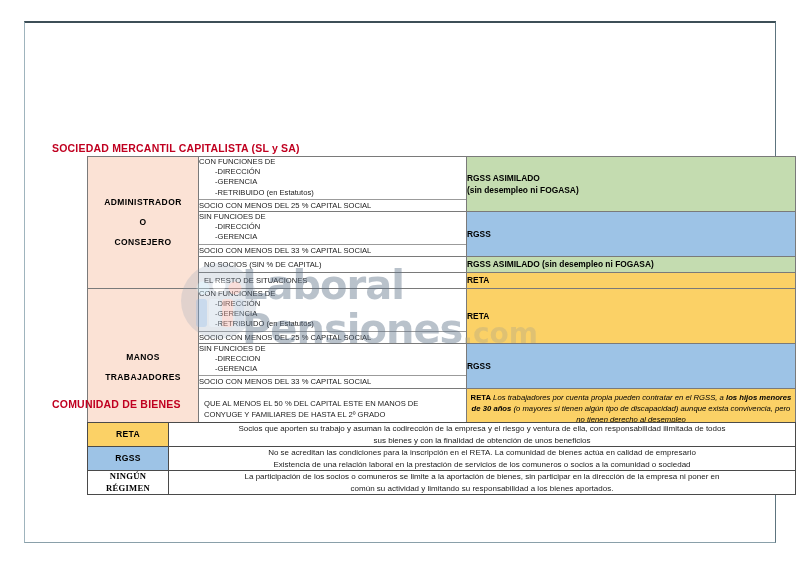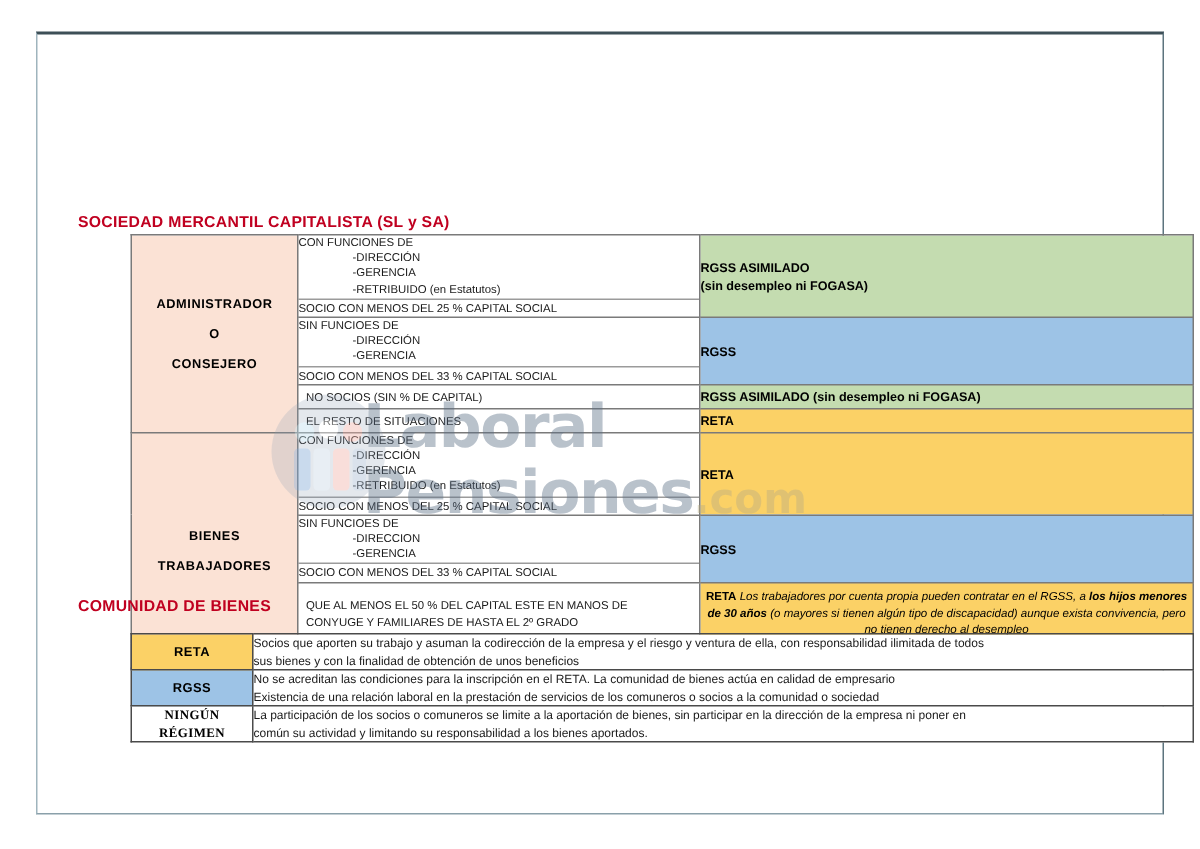--- a/index.html
+++ b/index.html
@@ -96,21 +96,21 @@
   .cat-cell .catline { display: block; }
 
   .desc-cell {
     background: #ffffff;
     font-size: 7.6px;
     color: #1a1a1a;
     padding: 2px 4px 2px 5px;
     line-height: 10.2px;
     text-align: left;
   }
-  .desc-cell .ind1 { display: block; padding-left: 36px; }
+  .desc-cell .ind1 { display: block; padding-left: 16px; }
   .desc-cell .plain { display: block; }
   .desc-cell .lastline {
     display: block;
     border-top: 1px solid #9b9b9b;
     margin-top: 1px;
     padding-top: 1px;
   }
   .desc-cell.single { line-height: 11px; padding: 2px 4px 2px 5px; }
   .desc-cell.pad-block { padding: 9px 5px 9px 5px; line-height: 11px; }
 
@@ -158,21 +158,21 @@
   .cb-white  { background: #ffffff; font-family: Liberation Serif, serif; }
 
   .cb-text {
     background: #ffffff;
     text-align: left;
     font-size: 8px;
     color: #1a1a1a;
     padding: 3px 6px;
     line-height: 11.5px;
   }
-  .cb-text .ln { display: block; }
+  .cb-text .ln { display: block; text-align: center; }
 </style>
 </head>
 <body>
 
 <div id="viewport">
   <div id="page">
 
     <div id="watermark">
       <svg class="wm-logo" viewBox="0 0 78 78">
         <circle cx="39" cy="39" r="38" fill="#8d9fb5" opacity="0.55"></circle>
@@ -233,21 +233,21 @@
           <td class="desc-cell single">NO SOCIOS (SIN % DE CAPITAL)</td>
           <td class="res-cell res-green">RGSS ASIMILADO (sin desempleo ni FOGASA)</td>
         </tr>
         <tr>
           <td class="desc-cell single">EL RESTO DE SITUACIONES</td>
           <td class="res-cell res-yellow">RETA</td>
         </tr>
 
         <tr>
           <td class="cat-cell" rowspan="4">
-            <span class="catline">BIENES</span>
+            <span class="catline">MANOS</span>
             <span class="catline">TRABAJADORES</span>
           </td>
           <td class="desc-cell">
             <span class="plain">CON FUNCIONES DE</span>
             <span class="ind1">-DIRECCIÓN</span>
             <span class="ind1">-GERENCIA</span>
             <span class="ind1">-RETRIBUIDO (en Estatutos)</span>
             <span class="lastline">SOCIO CON MENOS DEL 25 % CAPITAL SOCIAL</span>
           </td>
           <td class="res-cell res-yellow">

